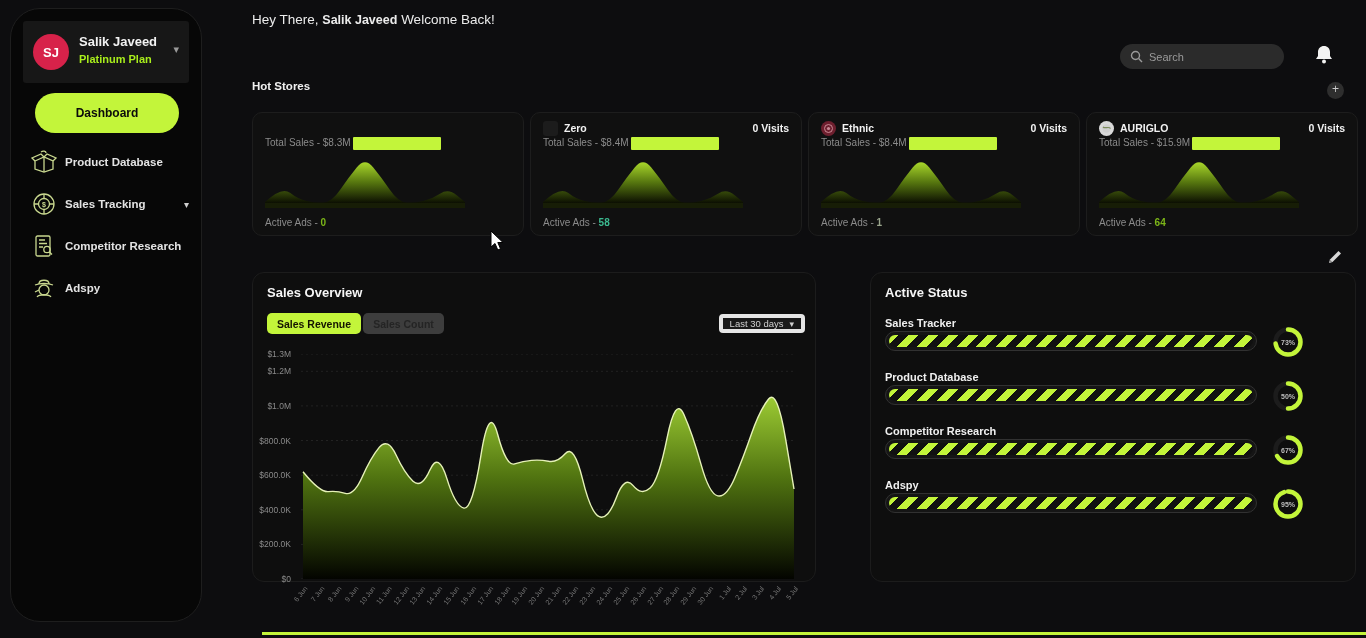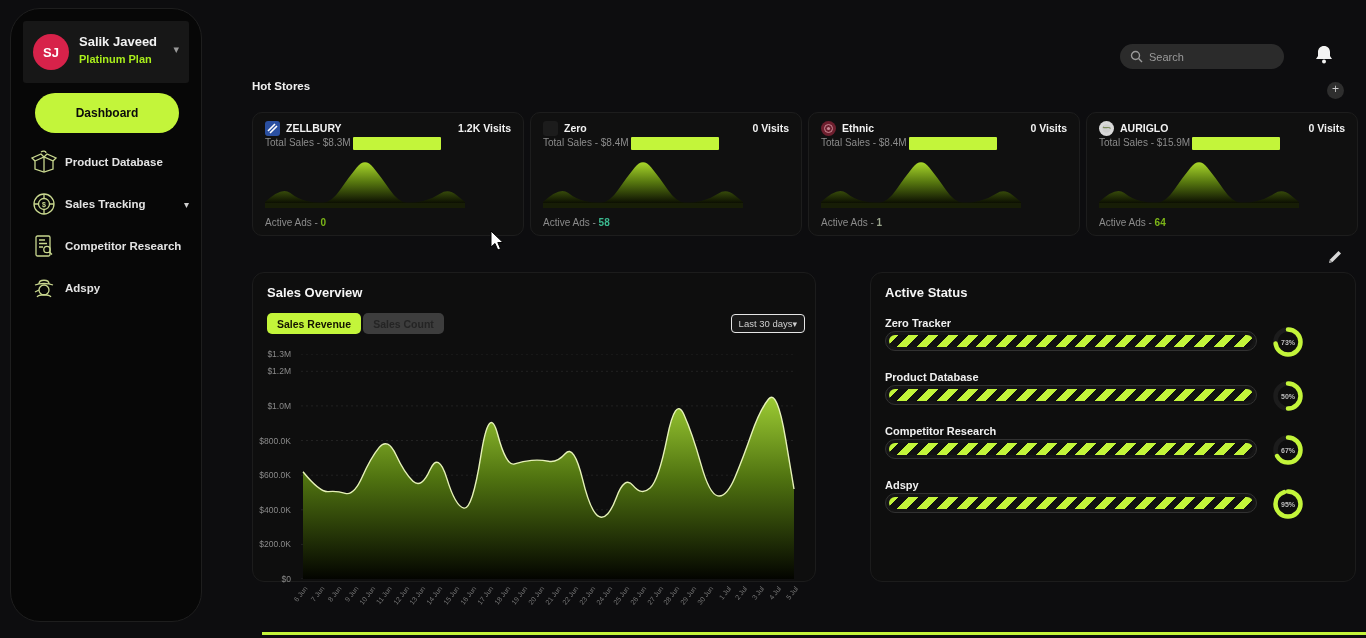--- a/index.html
+++ b/index.html
@@ -64,22 +64,22 @@
   #usage-panel { left:870px; width:486px; }
   .panel-title { position:absolute; left:14px; top:12px; font-size:13px; font-weight:bold; color:#f5f5f5; }
 
   #tab-group { position:absolute; left:14px; top:40px; display:flex; gap:2px; }
   .tab { height:21px; padding:0 10px; border:none; border-radius:5px; font-size:10.5px; font-weight:bold;
     font-family:"Liberation Sans", sans-serif; cursor:pointer; }
   .tab.active { color:#141400; }
   .tab.inactive { background:#3d3d3d; color:#242424; }
 
   #range-select { position:absolute; right:10px; top:41px; height:19px; padding:0 7px;
-    background:#191919; border:1px solid #e5e5e5; border-radius:4px; color:#cfcfcf;
-    font-size:9.5px; display:flex; align-items:center; cursor:pointer; }
+    background:#191919; border:4px solid #e5e5e5; border-radius:4px; color:#cfcfcf;
+    font-size:9.5px; display:flex; align-items:center; gap:6px; cursor:pointer; }
 
   #y-labels { position:absolute; left:0; top:81px; width:44px; height:225px; }
   #y-labels span { position:absolute; right:6px; font-size:8.5px; color:#8a8a8a; }
   #chart-plot { position:absolute; left:48px; top:81px; width:495px; height:225px; }
   #x-labels { position:absolute; left:48px; top:310px; width:495px; height:36px; }
   #x-labels span { position:absolute; top:2px; font-size:7px; color:#767676; white-space:nowrap;
     transform-origin:right top; transform:rotate(-52deg); }
 
   
   .usage-label { position:absolute; left:14px; font-size:11px; font-weight:bold; color:#f0f0f0; }
@@ -170,49 +170,45 @@
           <path d="M4 10 C9 8 17 8 22 10"></path>
           <circle cx="13" cy="15" r="5"></circle>
           <path d="M6 22 C8 19 18 19 20 22"></path>
           <path d="M4 17 L8 15"></path>
         </g>
       </svg>
       <span class="nav-label">Adspy</span>
     </div>
   </div>
 
+  <div id="greeting">
+    <span>Hey There,</span>
+    <b>Salik Javeed</b>
+    <span>Welcome Back!</span>
+  </div>
 
   <div id="search-bar">
     <svg width="13" height="13" viewBox="0 0 13 13">
       <circle cx="5.5" cy="5.5" r="4" fill="none" stroke="#9a9a9a" stroke-width="1.4"></circle>
       <path d="M8.6 8.6 L12 12" stroke="#9a9a9a" stroke-width="1.4"></path>
     </svg>
     <input type="text" placeholder="Search" style="">
   </div>
 
   <div id="bell-btn">
     <svg width="20" height="22" viewBox="0 0 20 22">
       <path d="M10 2 C13.5 2 16 4.6 16 8 V12 L18 15 H2 L4 12 V8 C4 4.6 6.5 2 10 2 Z" fill="#f2f2f2"></path>
       <circle cx="10" cy="17.5" r="2" fill="#f2f2f2"></circle>
     </svg>
   </div>
 
   <div id="hot-stores-title">Hot Stores</div>
   <div id="add-store-btn">+</div>
 
   <div class="store-card" style="left:252px">
-    <div class="store-head">
-      <span class="logo" style="background:#2a4fa0;color:#fff">
-        <svg width="11" height="11" viewBox="0 0 11 11">
-            <path d="M1 8 L8 1 M3 10 L10 3" stroke="#fff" stroke-width="1.6"></path>
-          </svg>
-      </span>
-      <span class="store-name">ZELLBURY</span>
-      <span class="store-visits">1.2K Visits</span>
-    </div>
     <div class="store-sales">
       <span>Total Sales - $8.3M</span>
       <span class="sales-badge" style="background: rgb(195, 245, 58);"></span>
     </div>
     <svg class="spark" width="210" height="58" viewBox="0 0 210 58" preserveAspectRatio="none">
       <rect x="0" y="52" width="200" height="5" fill="#171d06"></rect>
       <path class="spark-area" fill="url(#gspark)" d="M 0,51.1 Q 16.7,35.4 25.0,41.8 Q 33.3,48.3 41.6,50.1 Q 50,52 58.4,51.5 Q 66.7,51.1 75.0,38.9 Q 83.3,26.7 91.7,16.4 Q 100,6 108.3,16.4 Q 116.7,26.7 125.0,38.9 Q 133.3,51.1 141.7,51.5 Q 150,52 158.3,50.1 Q 166.7,48.3 175.0,42.8 Q 183.3,37.3 191.7,44.2 L 200,51.1 L 200,52 L 0,52 Z"></path>
     </svg>
     <div class="store-ads">
       <span>Active Ads - </span>
@@ -362,21 +358,21 @@
         <span style="right: 52.8px;">2 Jul</span>
         <span style="right: 35.9px;">3 Jul</span>
         <span style="right: 18.9px;">4 Jul</span>
         <span style="right: 2px;">5 Jul</span>
       </div>
   </div>
 
   <div class="panel" id="usage-panel">
     <div class="panel-title">Active Status</div>
 
-    <div class="usage-label" style="top:44px">Zero Tracker</div>
+    <div class="usage-label" style="top:44px">Sales Tracker</div>
     <div class="usage-bar" style="top:58px">
         <div class="stripes" style="background: repeating-linear-gradient(135deg, rgb(195, 245, 58) 0px, rgb(195, 245, 58) 7px, rgb(16, 16, 16) 7px, rgb(16, 16, 16) 14px);"></div>
       </div>
     <svg class="ring" style="top:52px" width="34" height="34" viewBox="0 0 34 34">
       <circle cx="17" cy="17" r="12.5" fill="none" stroke="#1c1c1c" stroke-width="4.5"></circle>
       <circle class="ring-arc" cx="17" cy="17" r="12.5" fill="none" stroke-width="4.5" stroke-linecap="round" pathLength="100" transform="rotate(-90 17 17)" stroke="#c3f53a" stroke-dasharray="73 27"></circle>
       <text x="17" y="19.5" text-anchor="middle" font-size="7" font-weight="bold" fill="#bdbdbd">73%</text>
     </svg>
 
     <div class="usage-label" style="top:98px">Product Database</div>

